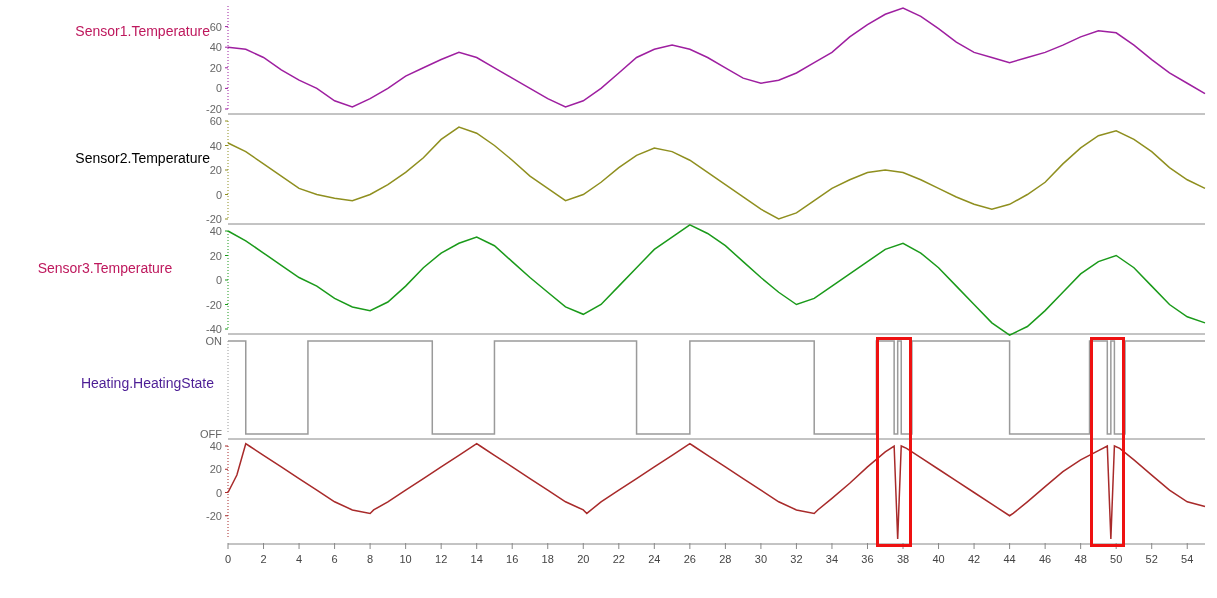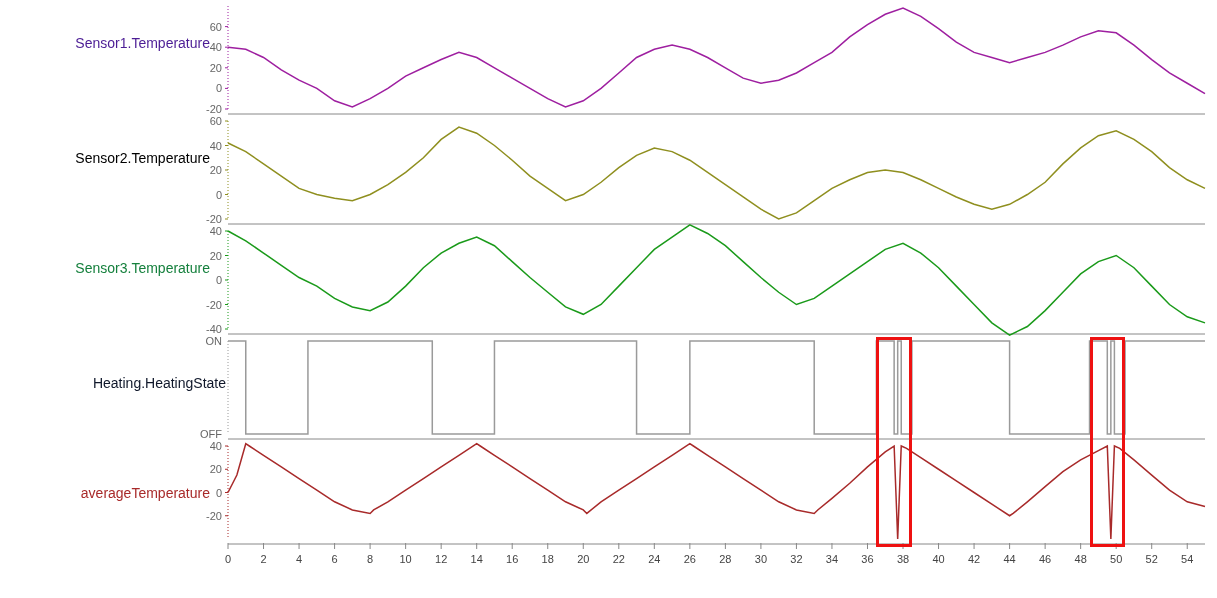--- a/index.html
+++ b/index.html
@@ -37,25 +37,24 @@
   font-size: 11px;
   fill: #444;
   text-anchor: middle;
 }
 </style>
 </head>
 <body>
 
 <div class="container">
 
-  <div class="label" style="left:0;width:210px;top:35px;color:#4c1d95;">Sensor1.Temperature</div>
+  <div class="label" style="left:0;width:210px;top:23px;color:#be185d;">Sensor1.Temperature</div>
   <div class="label" style="left:0;width:210px;top:150px;color:#000000;">Sensor2.Temperature</div>
-  <div class="label" style="left:0;width:210px;top:260px;color:#15803d;">Sensor3.Temperature</div>
-  <div class="label" style="left:16px;width:210px;top:375px;color:#0f172a;">Heating.HeatingState</div>
-  <div class="label" style="left:0;width:210px;top:485px;color:#a82a2a;">averageTemperature</div>
+  <div class="label" style="left:0;width:210px;top:260px;color:#be185d;text-align:center;">Sensor3.Temperature</div>
+  <div class="label" style="left:4px;width:210px;top:375px;color:#4c1d95;">Heating.HeatingState</div>
 
   <svg id="plot-svg" class="plot" width="1217" height="598" style="left: 0px; top: 0px;">
       <line x1="228" x2="1205" y1="114" y2="114" stroke="#888" stroke-width="1"></line>
       <line x1="225" x2="228" y1="109" y2="109" stroke="#9e1fa0" stroke-width="1"></line>
       <text x="222" y="113" class="ytick" fill="#9e1fa0">-20</text>
       <line x1="225" x2="228" y1="88.4" y2="88.4" stroke="#9e1fa0" stroke-width="1"></line>
       <text x="222" y="92.4" class="ytick" fill="#9e1fa0">0</text>
       <line x1="225" x2="228" y1="67.8" y2="67.8" stroke="#9e1fa0" stroke-width="1"></line>
       <text x="222" y="71.8" class="ytick" fill="#9e1fa0">20</text>
       <line x1="225" x2="228" y1="47.2" y2="47.2" stroke="#9e1fa0" stroke-width="1"></line>

